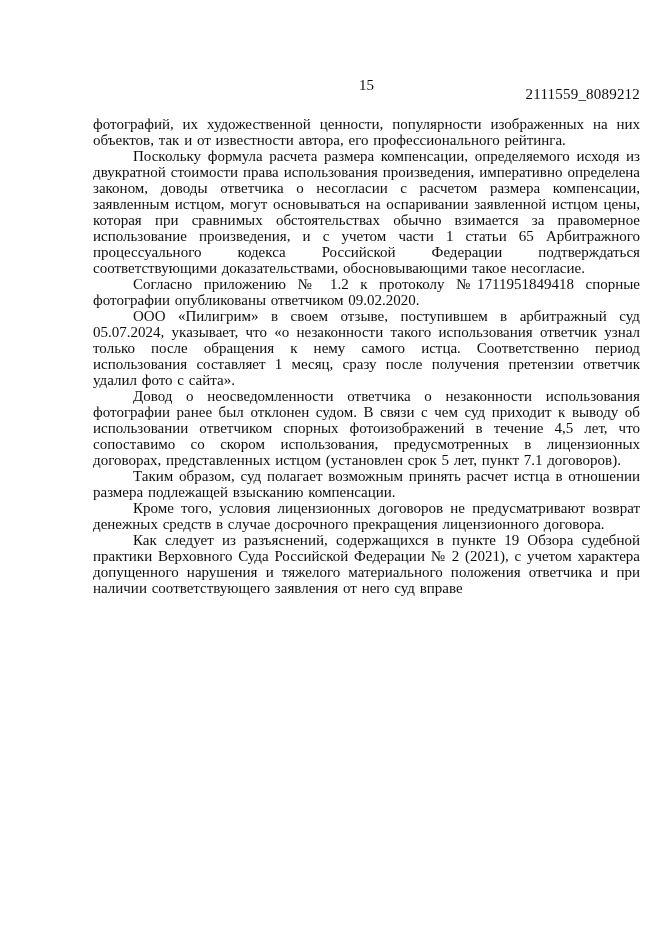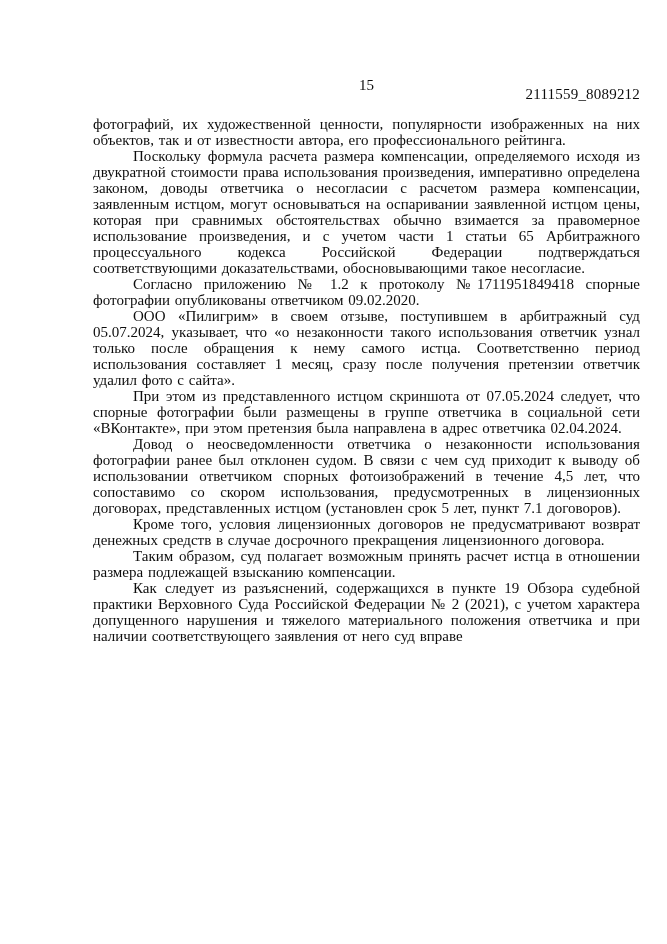--- a/index.html
+++ b/index.html
@@ -65,20 +65,19 @@
   <div class="page-header">
     <span class="page-number">15</span>
     <span class="doc-number">2111559_8089212</span>
   </div>
 
   <div class="document-body">
     <p class="no-indent">фотографий, их художественной ценности, популярности изображенных на них объектов, так и от известности автора, его профессионального рейтинга.</p>
     <p>Поскольку формула расчета размера компенсации, определяемого исходя из двукратной стоимости права использования произведения, императивно определена законом, доводы ответчика о несогласии с расчетом размера компенсации, заявленным истцом, могут основываться на оспаривании заявленной истцом цены, которая при сравнимых обстоятельствах обычно взимается за правомерное использование произведения, и с учетом части 1 статьи 65 Арбитражного процессуального кодекса Российской Федерации подтверждаться соответствующими доказательствами, обосновывающими такое несогласие.</p>
     <p>Согласно приложению № 1.2 к протоколу №1711951849418 спорные фотографии опубликованы ответчиком 09.02.2020.</p>
     <p>ООО «Пилигрим» в своем отзыве, поступившем в арбитражный суд 05.07.2024, указывает, что «о незаконности такого использования ответчик узнал только после обращения к нему самого истца. Соответственно период использования составляет 1 месяц, сразу после получения претензии ответчик удалил фото с сайта».</p>
-    <p>При этом из представленного истцом скриншота от 07.05.2024 следует, что спорные фотографии были размещены в группе ответчика в социальной сети «ВКонтакте», при этом претензия была направлена в адрес ответчика 02.04.2024.</p>
     <p>Довод о неосведомленности ответчика о незаконности использования фотографии ранее был отклонен судом. В связи с чем суд приходит к выводу об использовании ответчиком спорных фотоизображений в течение 4,5 лет, что сопоставимо со скором использования, предусмотренных в лицензионных договорах, представленных истцом (установлен срок 5 лет, пункт 7.1 договоров).</p>
+    <p>Таким образом, суд полагает возможным принять расчет истца в отношении размера подлежащей взысканию компенсации.</p>
     <p>Кроме того, условия лицензионных договоров не предусматривают возврат  денежных средств в случае досрочного прекращения лицензионного договора.</p>
-    <p>Таким образом, суд полагает возможным принять расчет истца в отношении размера подлежащей взысканию компенсации.</p>
     <p>Как следует из разъяснений, содержащихся в пункте 19 Обзора судебной практики Верховного Суда Российской Федерации № 2 (2021), с учетом характера допущенного нарушения и тяжелого материального положения ответчика и при наличии соответствующего заявления от него суд вправе</p>
   </div>
 
 </div>
 
 </body></html>

